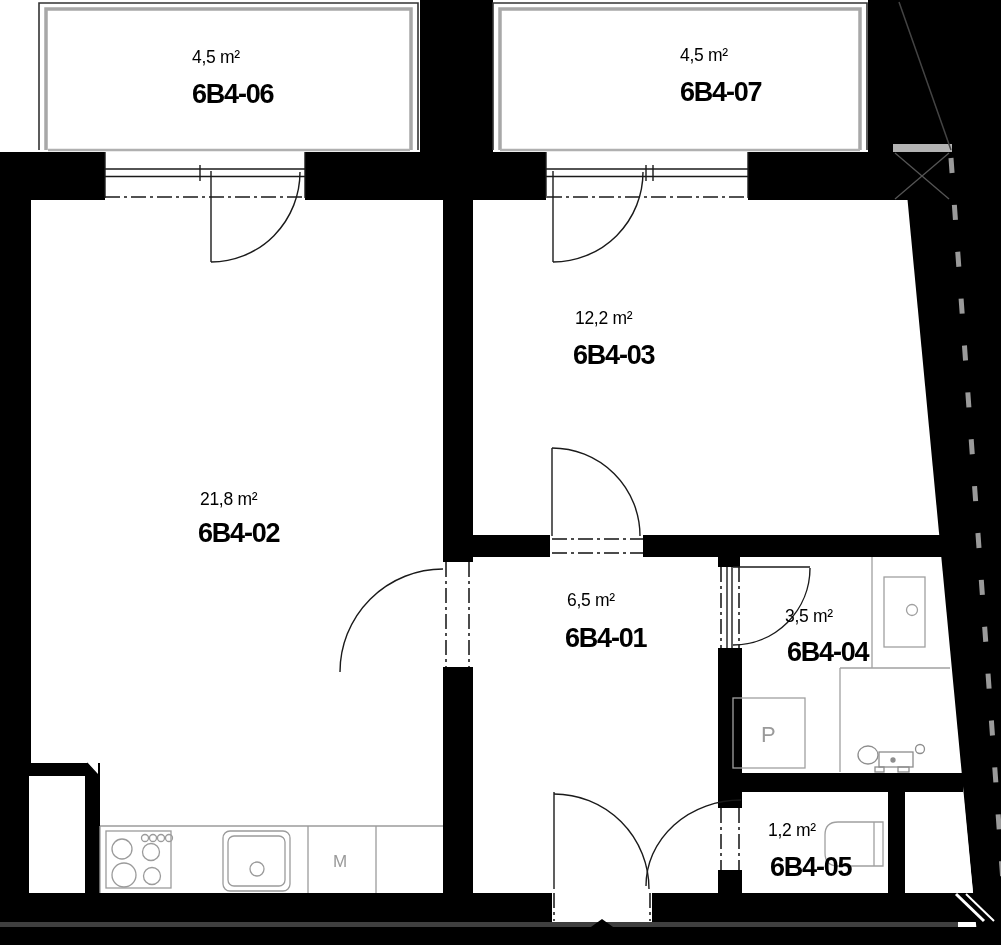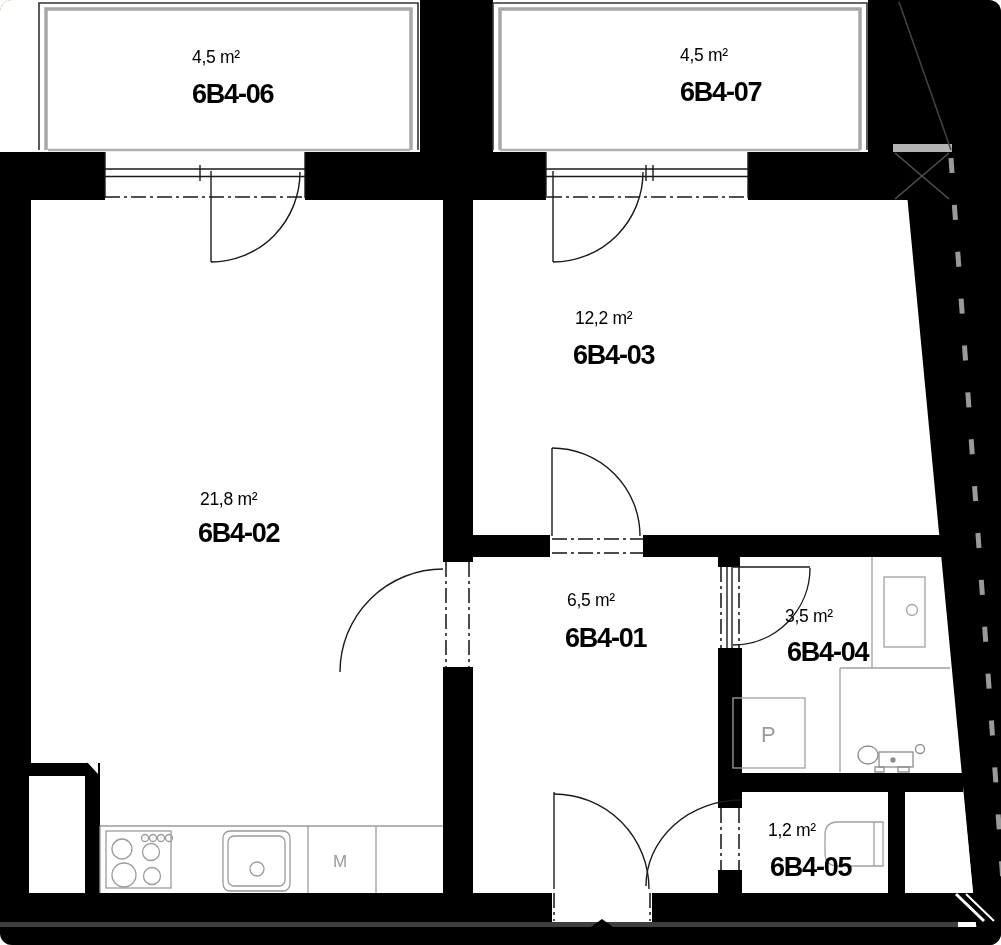--- a/index.html
+++ b/index.html
@@ -1,16 +1,16 @@
 <!DOCTYPE html>
 <html><head>
 <meta charset="utf-8">
 <style>
   html,body{margin:0;padding:0;background:#fff;}
-  #stage{position:relative;width:1001px;height:945px;background:#4d7c0f;overflow:hidden;border-radius:12px;}
+  #stage{position:relative;width:1001px;height:945px;background:#4d7c0f;overflow:hidden;}
   svg{display:block;}
   text{font-family:"Liberation Sans","DejaVu Sans",sans-serif;fill:#000;}
   .room-id{font-size:27px;font-weight:bold;letter-spacing:-1.2px;}
   .room-area{font-size:17.5px;letter-spacing:-0.3px;}
   .appliance-letter{font-size:17px;fill:#9a9a9a;letter-spacing:0.5px;}
   .appliance-letter.big{font-size:22px;}
 </style>
 </head>
 <body>
 

